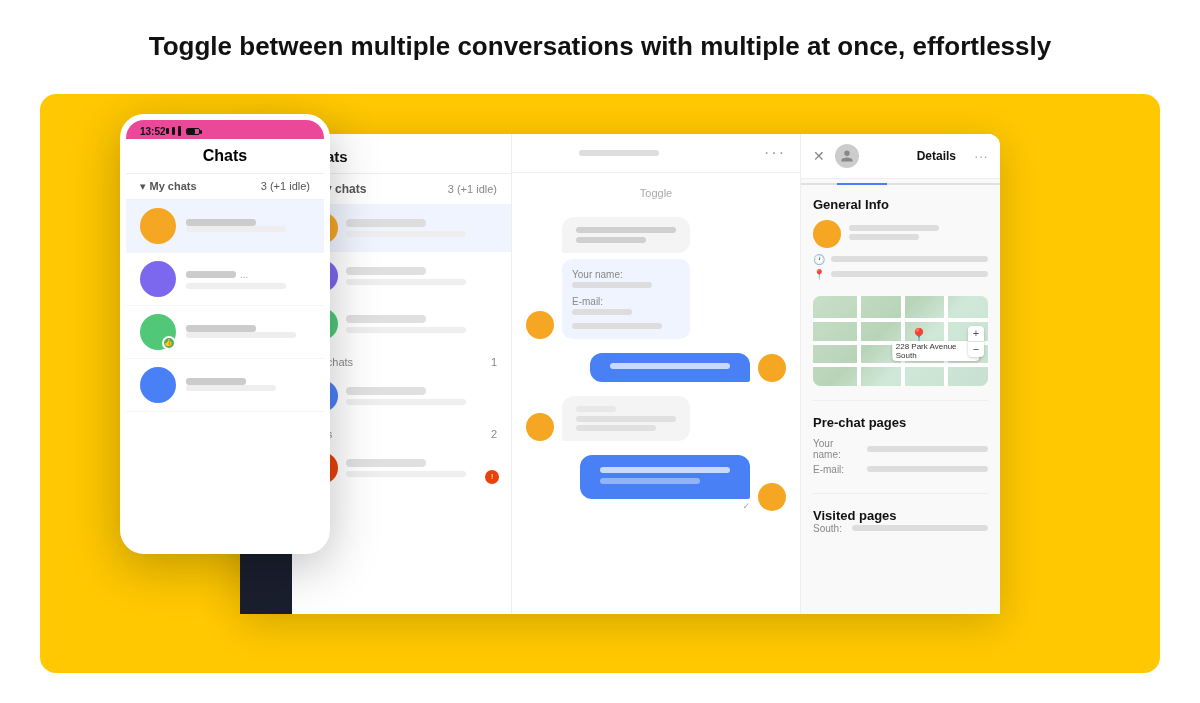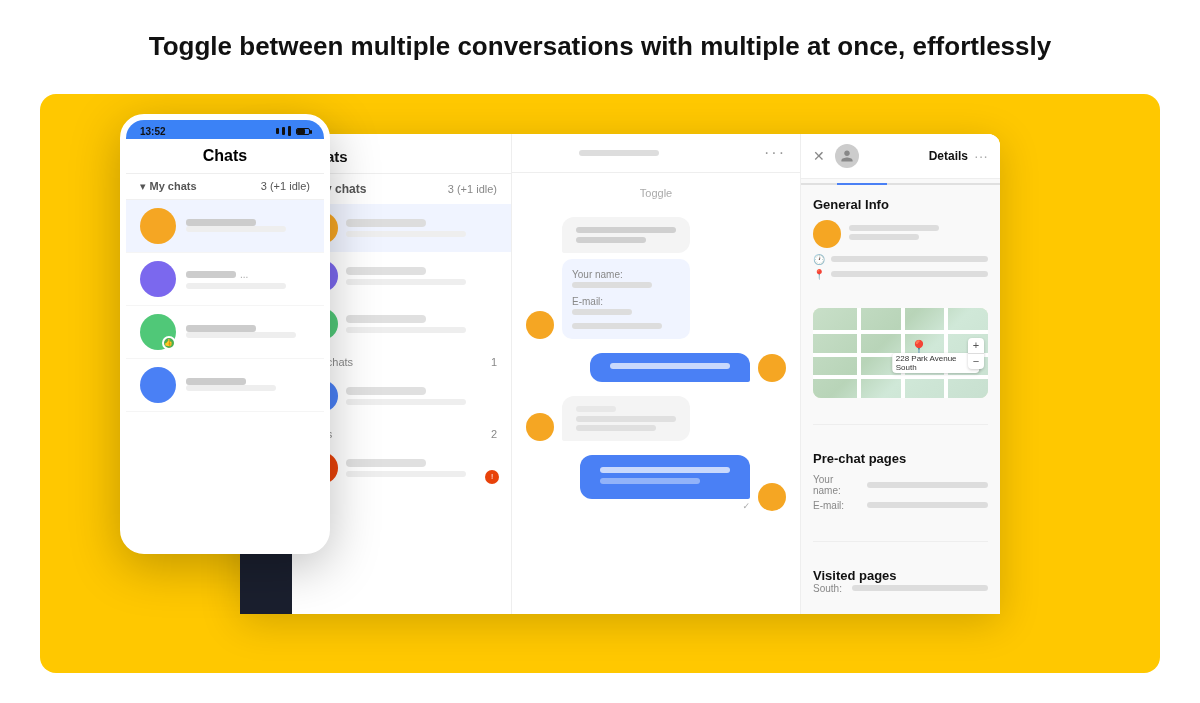--- a/index.html
+++ b/index.html
@@ -318,21 +318,21 @@
       left: 36px;
       width: 50px;
       height: 2px;
       background: #4a80f5;
     }
 
     .details-content {
       padding: 12px;
       display: flex;
       flex-direction: column;
-      gap: 24px;
+      gap: 12px;
       overflow: hidden;
     }
 
     .section-title {
       font-size: 13px;
       font-weight: 700;
       color: #111;
       margin-bottom: 8px;
     }
 
@@ -496,24 +496,24 @@
       border-radius: 24px;
       box-shadow: 0 12px 50px rgba(0,0,0,0.25);
       z-index: 10;
       overflow: hidden;
       border: 6px solid #fff;
       display: flex;
       flex-direction: column;
     }
 
     .mobile-status-bar {
-      background: #3b82f6;
+      background: #ec4899;
       padding: 6px 14px 2px;
       display: flex;
-      justify-content: space-between;
+      justify-content: flex-start;
       align-items: center;
       font-size: 10px;
       font-weight: 600;
       color: #111;
     }
 
     .mobile-signals {
       display: flex;
       gap: 3px;
       align-items: center;
@@ -850,21 +850,21 @@
       <div class="details-panel">
         <div class="details-panel-header">
           <div class="details-icons">
             <span style="font-size:14px;color:#888;cursor:pointer;">✕</span>
             <div class="person-icon">
               <svg width="14" height="14" viewBox="0 0 24 24" fill="#888">
                   <path d="M12 12c2.7 0 4.8-2.1 4.8-4.8S14.7 2.4 12 2.4 7.2 4.5 7.2 7.2 9.3 12 12 12zm0 2.4c-3.2 0-9.6 1.6-9.6 4.8v2.4h19.2v-2.4c0-3.2-6.4-4.8-9.6-4.8z"></path>
                 </svg>
             </div>
           </div>
-          <div style="display:flex;gap:6px;align-items:center;">
+          <div style="display:flex;gap:18px;align-items:center;">
             <span style="font-size:12px;font-weight:600;color:#111;">Details</span>
             <span style="font-size:14px;color:#aaa;cursor:pointer;">···</span>
           </div>
         </div>
         <div class="details-tab-bar">
           <div style="width:52px;height:4px;"></div>
         </div>
 
         <div class="details-content">
 

